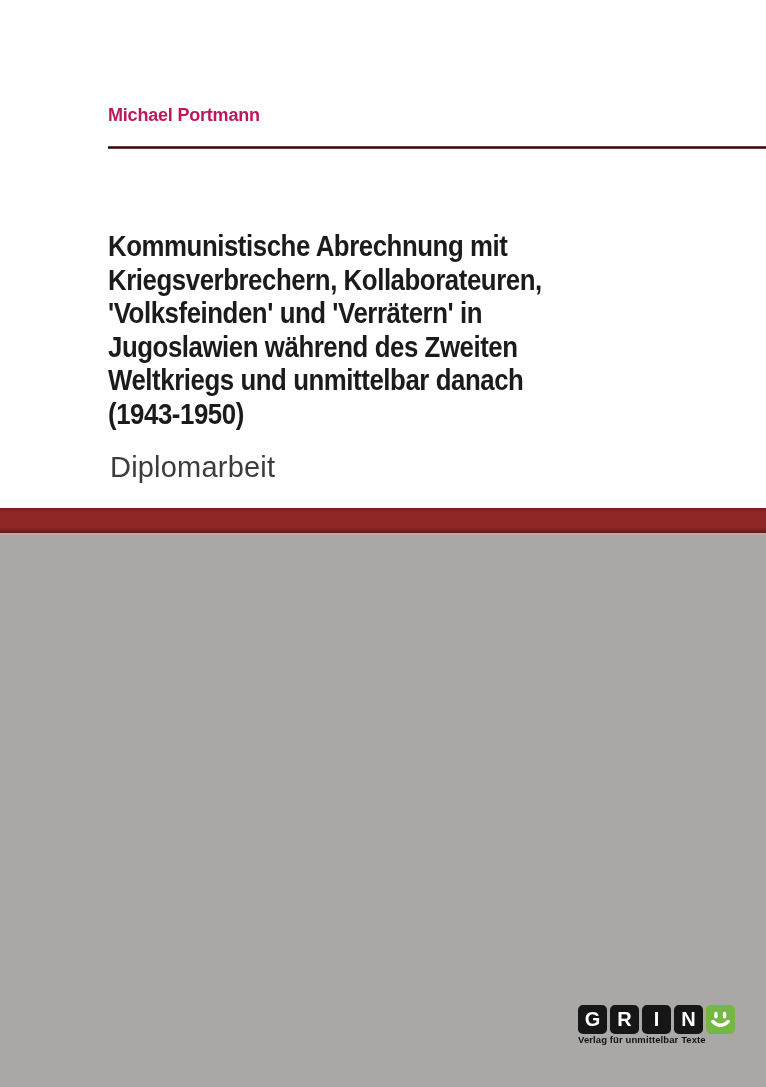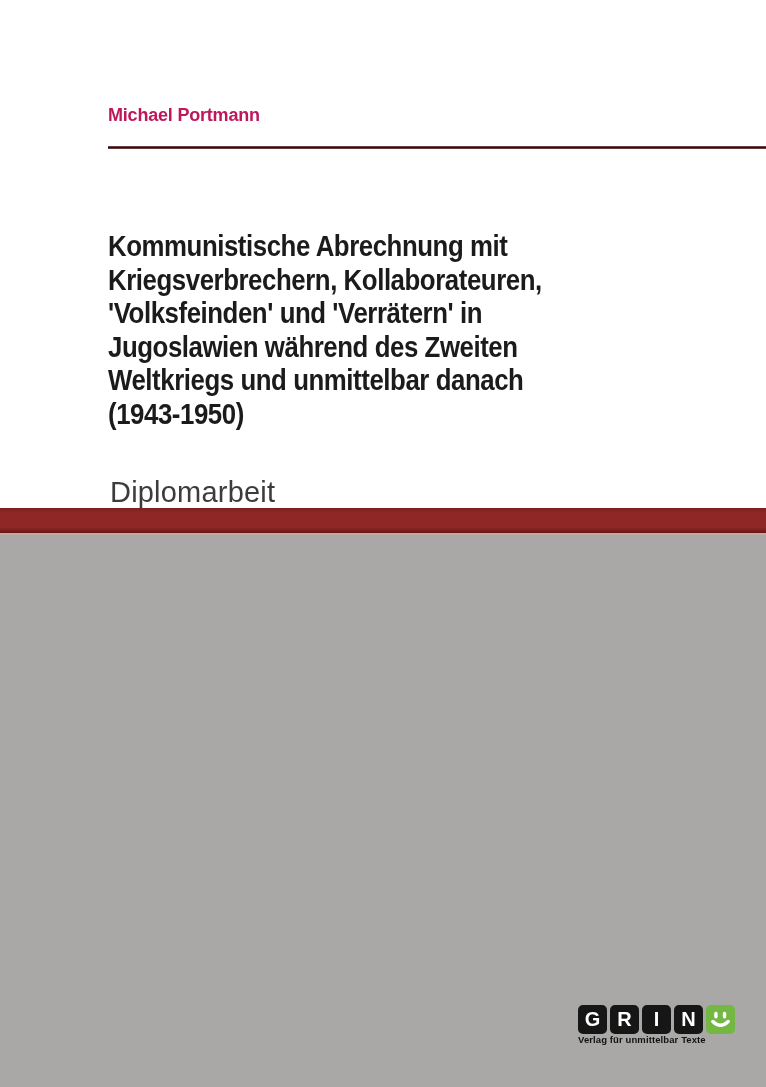--- a/index.html
+++ b/index.html
@@ -43,21 +43,21 @@
     font-weight: bold;
     color: #1b1b1b;
     letter-spacing: -0.5px;
     white-space: pre-line;
     transform: scaleX(0.86);
     transform-origin: left top;
   }
   .subtitle {
     position: absolute;
     left: 110px;
-    top: 476px;
+    top: 451px;
     font-size: 29px;
     font-weight: normal;
     color: #3c3c3c;
     letter-spacing: 0.2px;
   }
   .red-bar {
     position: absolute;
     left: 0;
     top: 508px;
     width: 100%;

